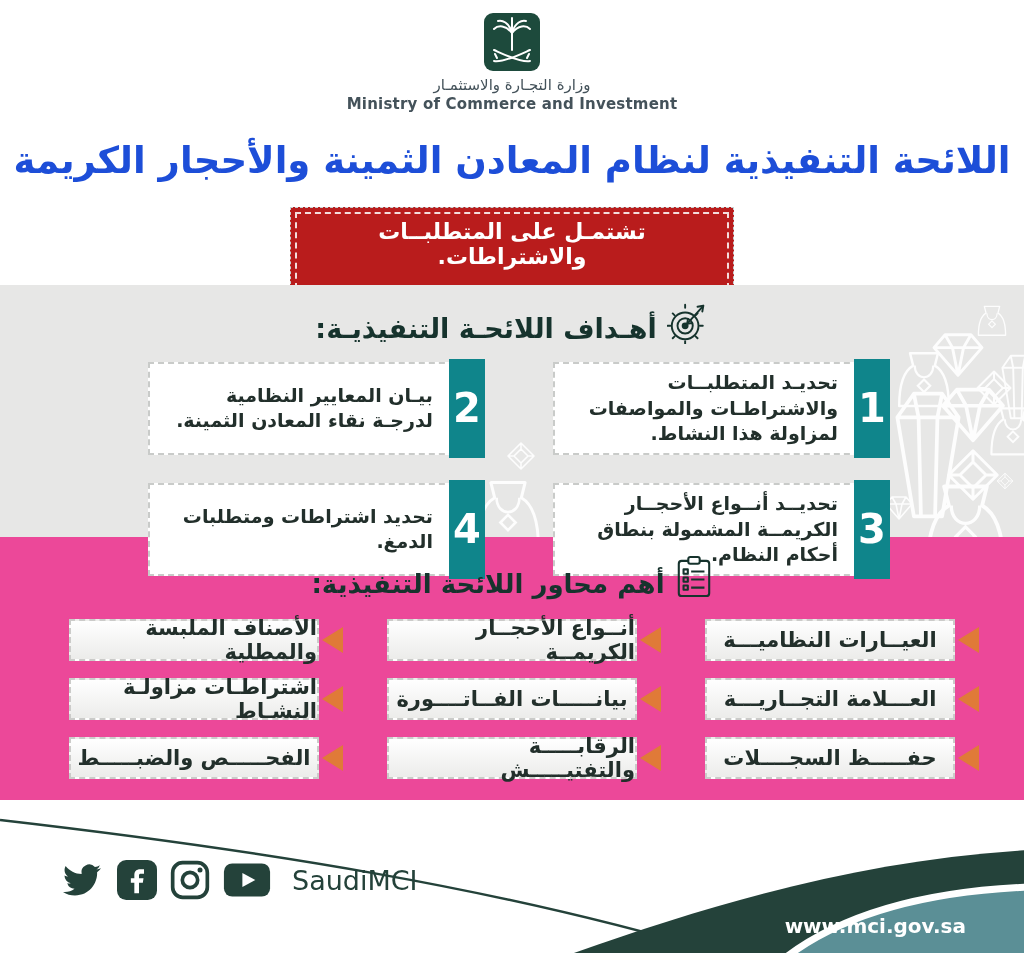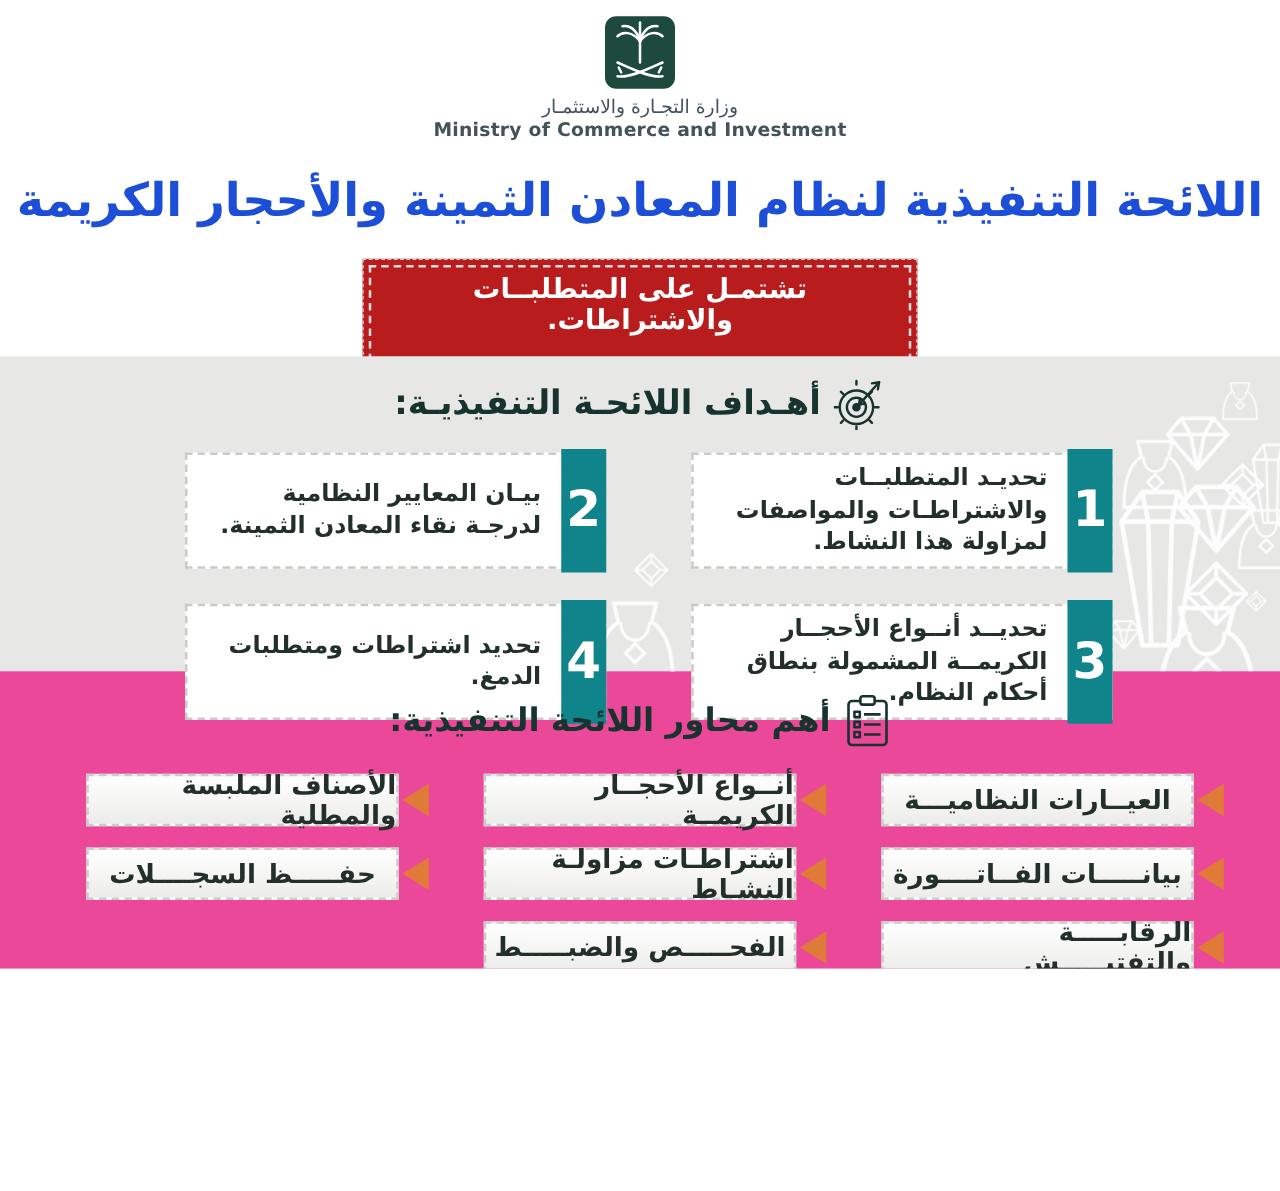--- a/index.html
+++ b/index.html
@@ -1,33 +1,33 @@
 <!DOCTYPE html>
 <html lang="ar"><head>
 <meta charset="utf-8">
 <style>
   * { margin:0; padding:0; box-sizing:border-box; }
   html,body { background:#ffffff; }
   body { font-family:"DejaVu Sans", sans-serif; }
-  .page { position:relative; width:1024px; height:775px; background:#fff; overflow:hidden; margin:0 auto; }
+  .page { position:relative; width:1024px; height:953px; background:#fff; overflow:hidden; margin:0 auto; }
 
   
   .header { height:285px; padding-top:12px; text-align:center; }
   .logo-emblem { display:block; margin:0 auto; }
   .ministry-ar { margin-top:2px; font-size:15px; color:#44525a; direction:rtl; }
   .ministry-en { margin-top:1px; font-size:15px; font-weight:bold; color:#44525a; letter-spacing:.2px; }
   .main-title { margin:24px auto 16px; font-size:37px; font-weight:bold; color:#1d4ed8; direction:rtl; line-height:1.3; }
   .banner { width:444px; margin:22px auto 0; background:#b91c1c; border:1px dashed #c9d3d3;
             padding:11px 10px 24px; direction:rtl; color:#fff; font-size:22px; font-weight:bold;
             outline:2px dashed rgba(255,255,255,.85); outline-offset:-7px; }
 
   
   .goals { position:relative; height:252px; background:#e7e7e6; }
   .deco-gems { position:absolute; top:0; left:0; pointer-events:none; }
-  .sec-head { display:flex; direction:rtl; justify-content:center; align-items:center; gap:10px;
+  .sec-head { display:flex; direction:rtl; justify-content:center; align-items:flex-end; gap:10px;
               padding-top:15px; font-size:27px; font-weight:bold; color:#16332d; position:relative; z-index:1; }
   .goals-grid { position:relative; z-index:1; width:742px; margin:18px 134px 0 148px;
                 display:grid; grid-template-columns:1fr 1fr; direction:rtl; column-gap:68px; row-gap:28px; }
   .goal { position:relative; background:#fff; border:2px dashed #c9cbc9; min-height:62px;
           display:flex; align-items:center; padding:6px 50px 6px 12px; }
   .goal-num { position:absolute; right:-2px; top:-5px; bottom:-5px; width:36px; background:#0f858b;
               color:#fff; font-size:40px; font-weight:bold; display:flex; align-items:center;
               justify-content:center; line-height:1; }
   .goal p { width:100%; font-size:19px; font-weight:bold; color:#222f2b; text-align:right;
             direction:rtl; line-height:1.35; }
@@ -177,20 +177,24 @@
       <div class="axis">
           <span class="tri"></span>
           <span>أنــواع الأحجــار الكريمــة</span>
         </div>
       <div class="axis">
           <span class="tri"></span>
           <span>الأصناف الملبسة والمطلية</span>
         </div>
       <div class="axis">
           <span class="tri"></span>
+          <span>العـــلامة التجــاريـــة</span>
+        </div>
+      <div class="axis">
+          <span class="tri"></span>
           <span>بيانـــــات الفــاتــــورة</span>
         </div>
       <div class="axis">
           <span class="tri"></span>
           <span>اشتراطـات مزاولـة النشـاط</span>
         </div>
       <div class="axis">
           <span class="tri"></span>
           <span>حفـــــظ السجــــلات</span>
         </div>

